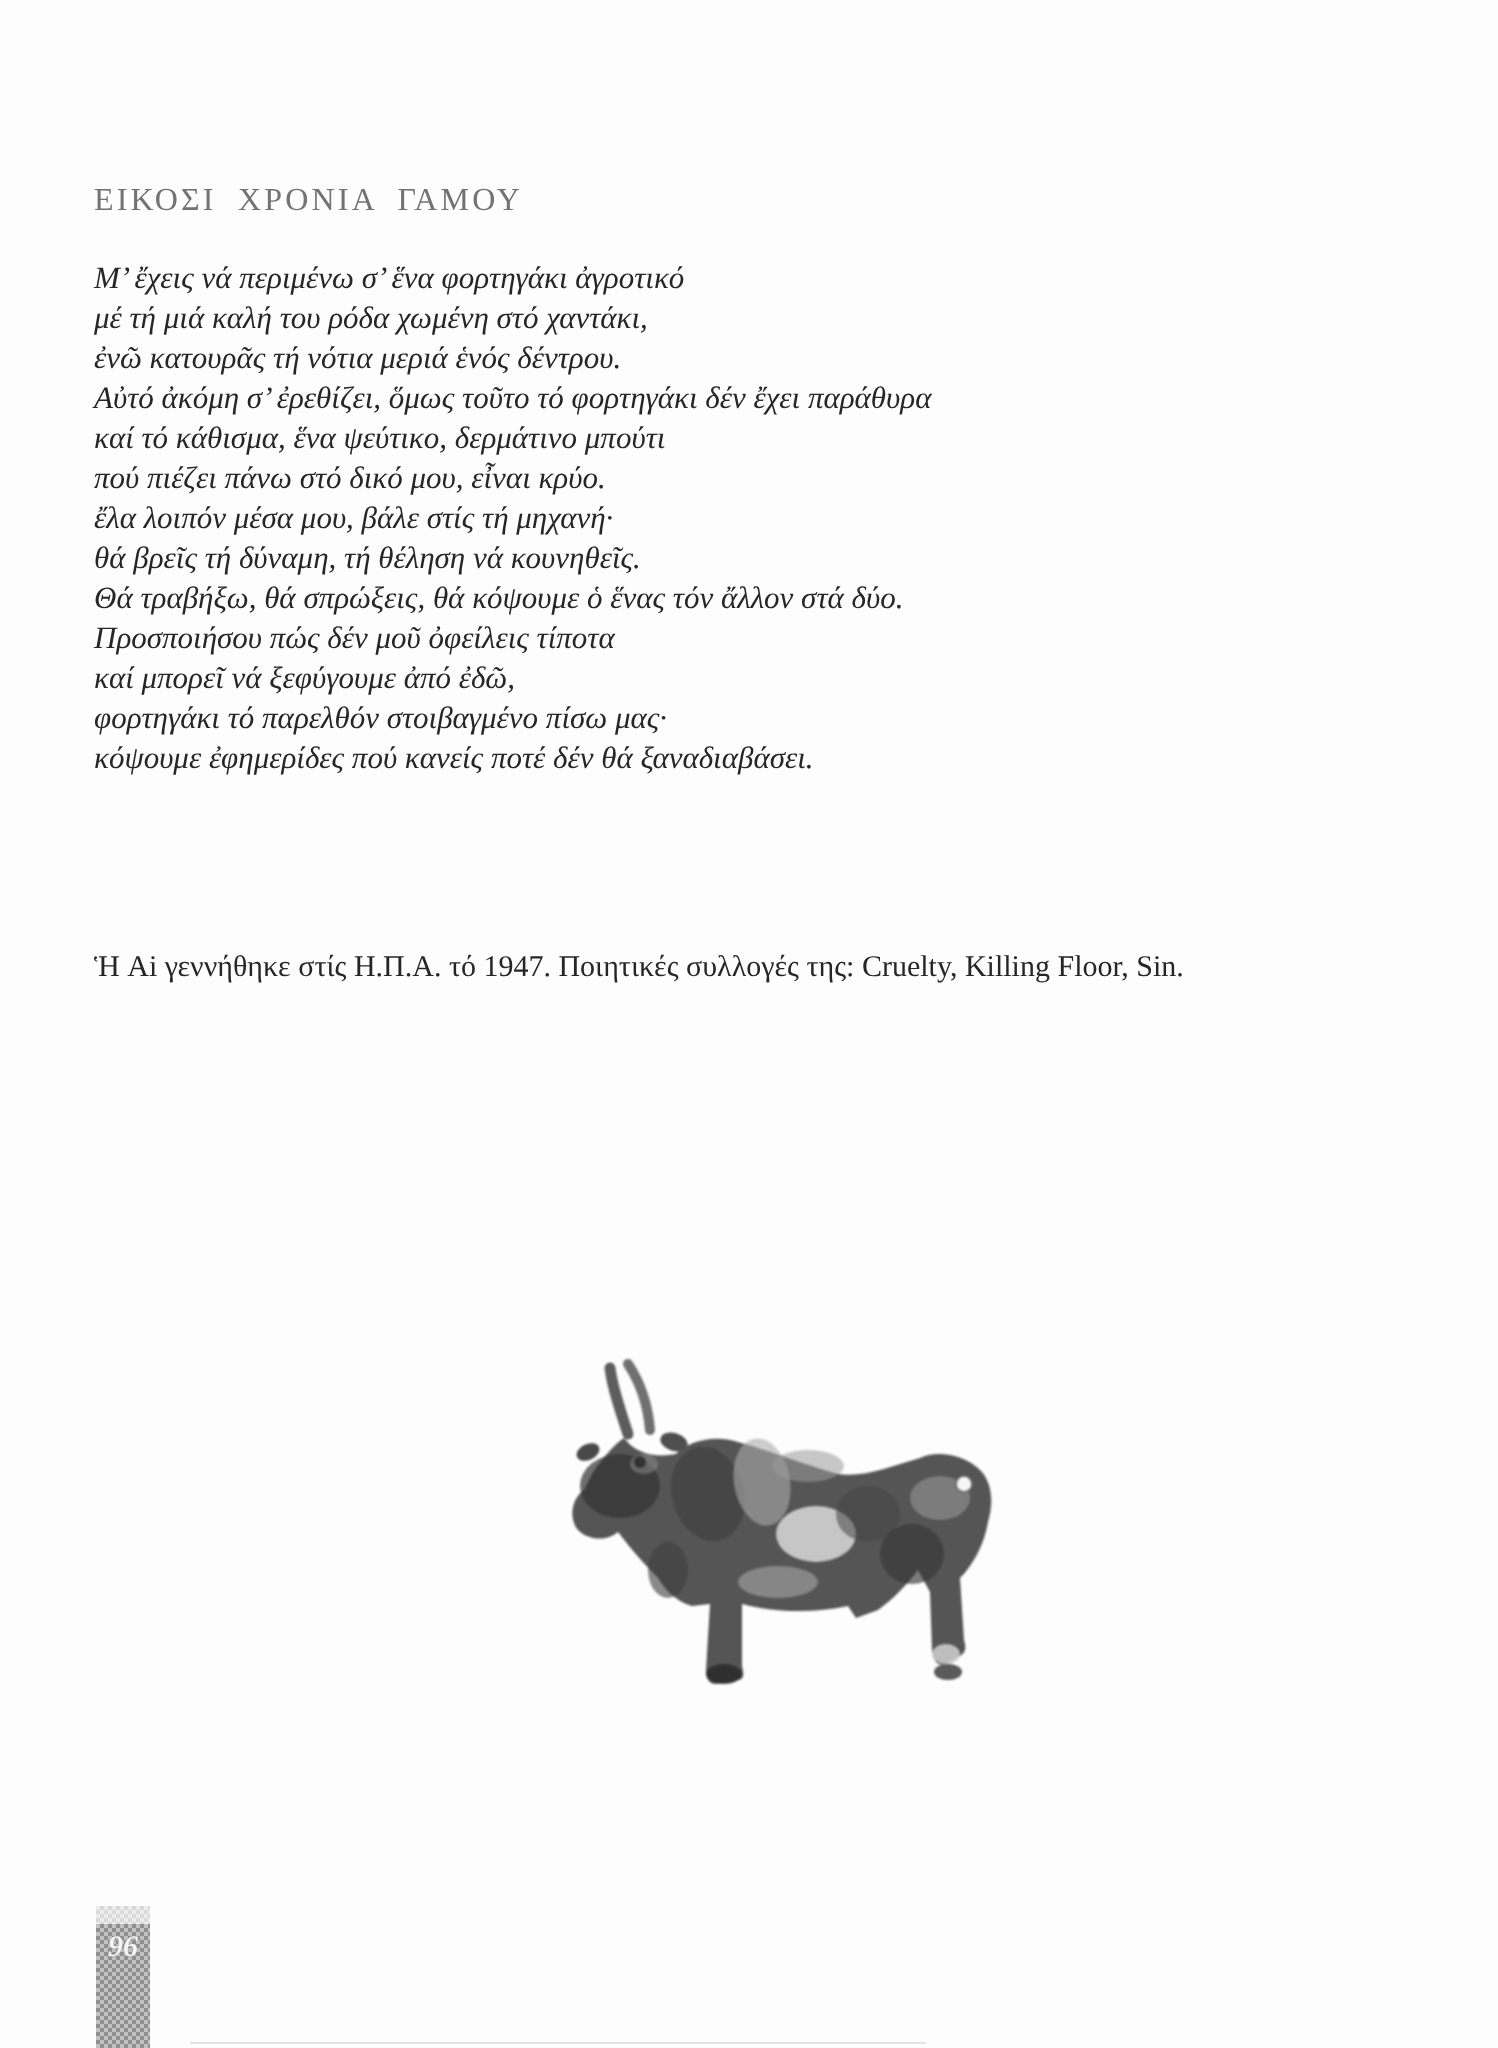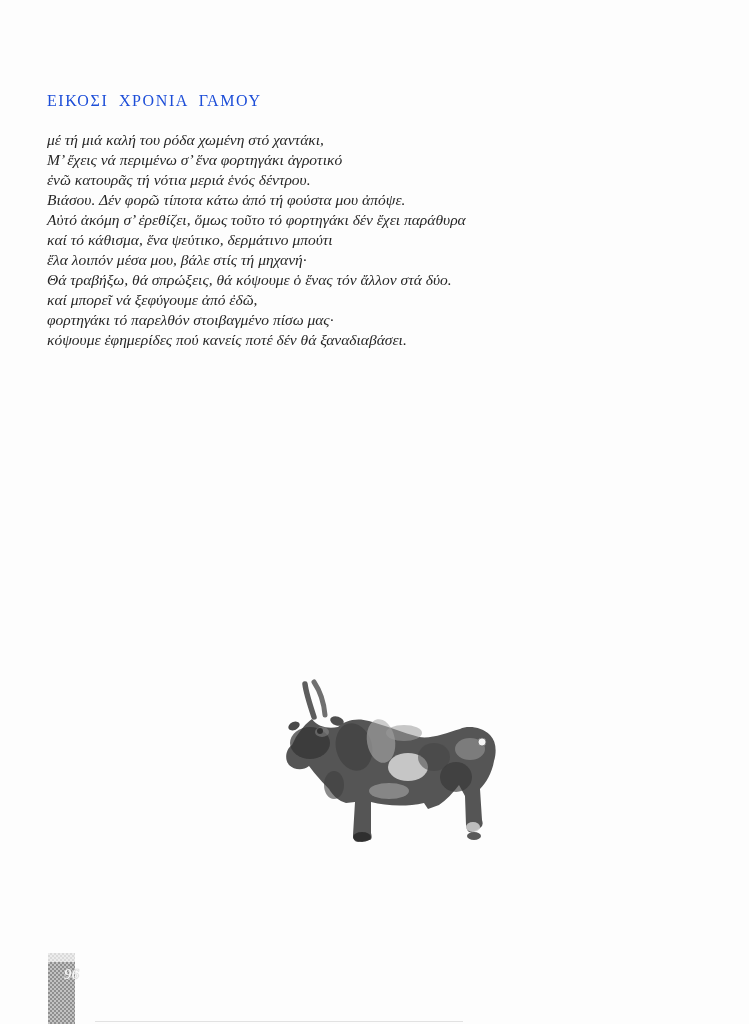--- a/index.html
+++ b/index.html
@@ -7,21 +7,21 @@
     position:relative;
     width:749px;height:1024px;
     background:#fdfdfd;
     overflow:hidden;
     font-family:"Liberation Serif","DejaVu Serif",serif;
     color:#232323;
   }
   .title{
     position:absolute;left:47px;top:92px;
     font-size:16px;letter-spacing:1.6px;word-spacing:5px;
-    color:#1d4ed8;white-space:nowrap;
+    color:#737373;white-space:nowrap;
   }
   .poem{
     position:absolute;left:47px;top:130px;
     font-style:italic;
     font-size:15.5px;line-height:20px;
     color:#262626;white-space:nowrap;
   }
   .bio{
     position:absolute;left:47px;top:476px;
     font-size:15px;color:#262626;white-space:nowrap;
@@ -45,48 +45,51 @@
     background-color:#c2c2c2;
     background-image:
       linear-gradient(45deg,#8f8f8f 25%,transparent 25%,transparent 75%,#8f8f8f 75%),
       linear-gradient(45deg,#8f8f8f 25%,transparent 25%,transparent 75%,#8f8f8f 75%);
     background-size:4px 4px;background-position:0 0,2px 2px;
     text-align:center;
   }
   .pn-num{
     display:inline-block;margin-top:4px;
     font-style:italic;font-weight:bold;font-size:15px;
-    color:#f4f4f4;text-shadow:0 0 1px #8a8a8a;padding-left:16px;
+    color:#f4f4f4;text-shadow:0 0 1px #8a8a8a;
   }
   .scan-line{
     position:absolute;left:95px;top:1021px;width:368px;height:1px;
     background:#e2e2e2;
   }
 </style>
 </head>
 <body>
 
 <div class="page">
 
   <div class="title">ΕΙΚΟΣΙ ΧΡΟΝΙΑ ΓΑΜΟΥ</div>
 
   <div class="poem">
+      <div>Μ’ ἔχεις νά περιμένω σ’ ἕνα φορτηγάκι ἀγροτικό</div>
       <div>μέ τή μιά καλή του ρόδα χωμένη στό χαντάκι,</div>
-      <div>Μ’ ἔχεις νά περιμένω σ’ ἕνα φορτηγάκι ἀγροτικό</div>
       <div>ἐνῶ κατουρᾶς τή νότια μεριά ἑνός δέντρου.</div>
-      <div>Βιάσου. Δέν φορῶ τίποτα κάτω ἀπό τή φούστα μου ἀπόψε.</div>
       <div>Αὐτό ἀκόμη σ’ ἐρεθίζει, ὅμως τοῦτο τό φορτηγάκι δέν ἔχει παράθυρα</div>
       <div>καί τό κάθισμα, ἕνα ψεύτικο, δερμάτινο μπούτι</div>
+      <div>πού πιέζει πάνω στό δικό μου, εἶναι κρύο.</div>
       <div>ἔλα λοιπόν μέσα μου, βάλε στίς τή μηχανή·</div>
+      <div>θά βρεῖς τή δύναμη, τή θέληση νά κουνηθεῖς.</div>
       <div>Θά τραβήξω, θά σπρώξεις, θά κόψουμε ὁ ἕνας τόν ἄλλον στά δύο.</div>
+      <div>Προσποιήσου πώς δέν μοῦ ὀφείλεις τίποτα</div>
       <div>καί μπορεῖ νά ξεφύγουμε ἀπό ἐδῶ,</div>
       <div>φορτηγάκι τό παρελθόν στοιβαγμένο πίσω μας·</div>
       <div>κόψουμε ἐφημερίδες πού κανείς ποτέ δέν θά ξαναδιαβάσει.</div>
     </div>
 
+  <div class="bio">Ἡ Ai γεννήθηκε στίς Η.Π.Α. τό 1947. Ποιητικές συλλογές της: Cruelty, Killing Floor, Sin.</div>
 
   <div class="bull-wrap">
     <svg viewBox="0 0 215 172" xmlns="http://www.w3.org/2000/svg">
 
       <path d="M30,40 C26,28 22,16 21,7" fill="none" stroke="#5e5e5e" stroke-width="5.5" stroke-linecap="round"></path>
       <path d="M41,38 C40,26 36,14 30,5" fill="none" stroke="#707070" stroke-width="5" stroke-linecap="round"></path>
 
       <ellipse cx="10" cy="49" rx="6" ry="4" fill="#4a4a4a" transform="rotate(-25 10 49)"></ellipse>
       <ellipse cx="53" cy="44" rx="7" ry="4.5" fill="#4f4f4f" transform="rotate(18 53 44)"></ellipse>
 

